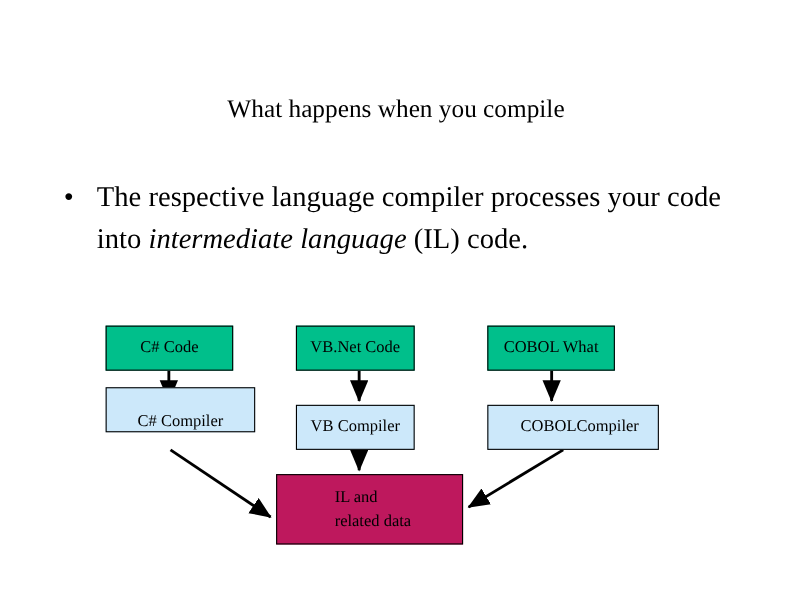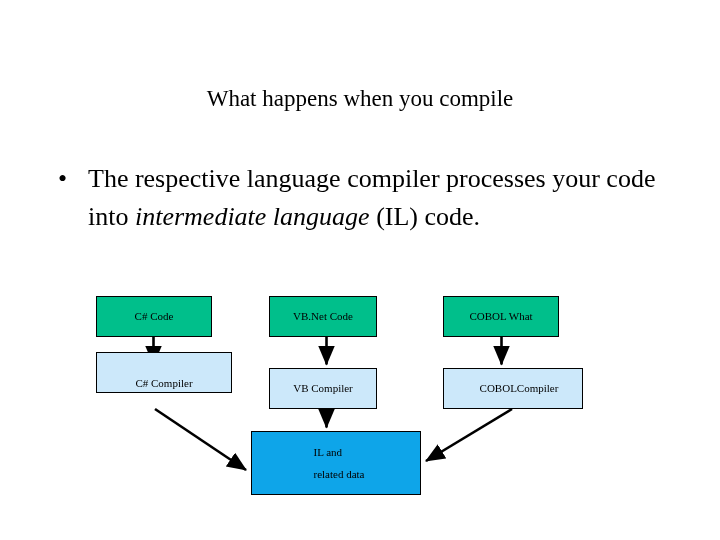--- a/index.html
+++ b/index.html
@@ -80,27 +80,27 @@
   }
   .node {
     position: absolute;
     box-sizing: border-box;
     border: 1px solid #000000;
     display: flex;
     align-items: center;
     justify-content: center;
     text-align: center;
     font-family: "Liberation Serif", "DejaVu Serif", serif;
-    font-size: 11px;
+    font-size: 15px;
     line-height: 17px;
     color: #000000;
   }
   .node.lang   { background: #00BF8B; }
   .node.comp   { background: #CCE8FA; }
-  .node.il     { background: #0ea5e9; }
+  .node.il     { background: #be185d; }
   .node-label  { display: block; }
   .node.il .node-label {
     text-align: left;
     line-height: 22px;
     padding-left: 6px;
   }
 </style>
 </head>
 <body>
 
@@ -146,21 +146,21 @@
     </div>
 
     <div class="node comp" style="left:96px; top:352px; width:136px; height:41px;align-items:flex-end;">
       <span class="node-label">C# Compiler</span>
     </div>
 
     <div class="node comp" style="left:269px; top:368px; width:108px; height:41px;">
       <span class="node-label">VB Compiler</span>
     </div>
 
-    <div class="node comp" style="left:443px; top:368px; width:140px; height:41px;padding-left:12px;">
+    <div class="node comp" style="left:443px; top:368px; width:156px; height:41px;padding-left:12px;">
       <span class="node-label">COBOLCompiler</span>
     </div>
 
     <div class="node il" style="left:251px; top:431px; width:170px; height:64px;">
       <span class="node-label">
         <span>IL and</span><br>
         <span>related data</span>
       </span>
     </div>
 

